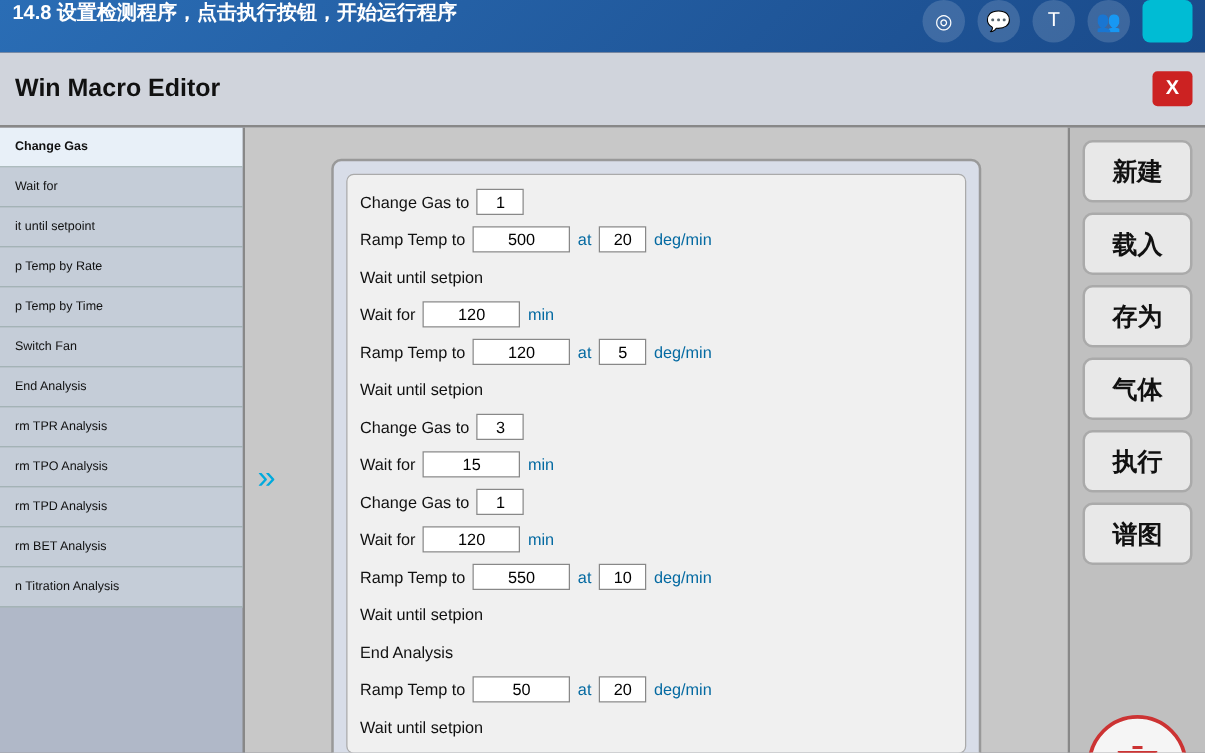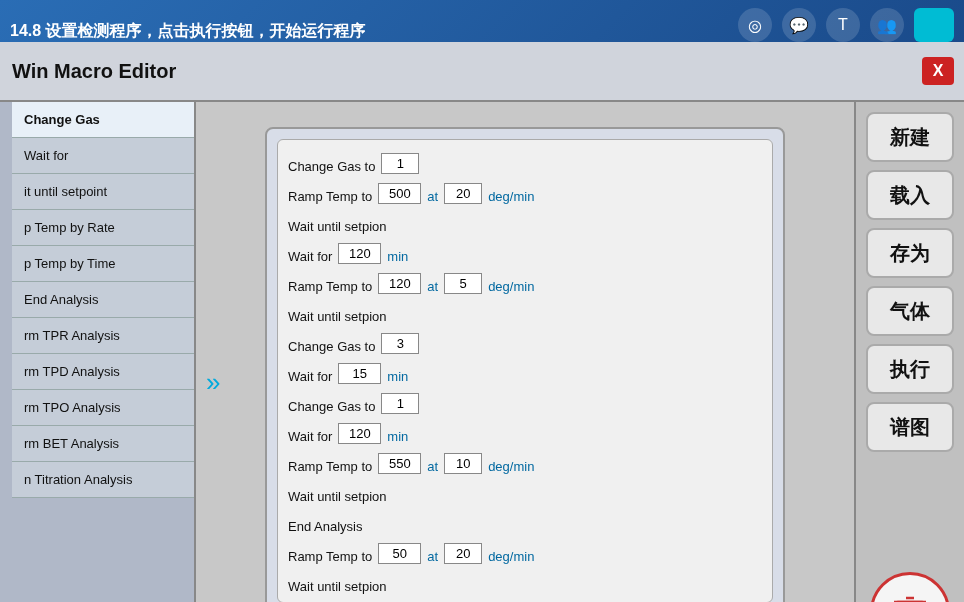--- a/index.html
+++ b/index.html
@@ -9,21 +9,21 @@
       overflow: hidden;
       font-family: Arial, sans-serif;
       background: #1a1a2e;
     }
 
     
     #top-bar {
       height: 42px;
       background: linear-gradient(135deg, #2a6db5, #1a4a8a);
       display: flex;
-      align-items: flex-end;
+      align-items: flex-start;
       padding: 0 10px;
       gap: 10px;
     }
     #top-bar-text {
       color: #fff;
       font-size: 16px;
       font-weight: bold;
       flex: 1;
     }
     .top-icon {
@@ -55,26 +55,25 @@
     #sidebar {
       width: 196px;
       background: #b0b8c8;
       display: flex;
       flex-direction: column;
       border-right: 2px solid #888;
       flex-shrink: 0;
     }
     .sidebar-item {
       padding: 10px 12px;
-      font-size: 13px;
+      font-size: 10px;
       color: #111;
       border-bottom: 1px solid #9aa;
       cursor: pointer;
       background: #c5cdd8;
-      margin-left: 12px;
     }
     .sidebar-item.active {
       background: #e8f0f8;
       font-weight: bold;
     }
 
     
     #center {
       flex: 1;
       display: flex;
@@ -102,37 +101,37 @@
       border: 1px solid #aaa;
       border-radius: 6px;
       padding: 8px 10px;
       display: flex;
       flex-direction: column;
       gap: 4px;
     }
 
     .step-row {
       display: flex;
-      align-items: flex-end;
+      align-items: center;
       gap: 6px;
       font-size: 13px;
       color: #111;
       min-height: 26px;
     }
 
     .step-row .step-label {
       white-space: nowrap;
     }
 
     .step-input {
       border: 1px solid #888;
       background: #fff;
       padding: 2px 4px;
       font-size: 13px;
-      width: 43px;
+      width: 78px;
       text-align: center;
     }
     .step-input.narrow {
       width: 38px;
     }
 
     .step-unit {
       font-size: 13px;
       color: #0369a1;
       white-space: nowrap;
@@ -247,24 +246,25 @@
 </div>
 
 <div id="main">
 
   <div id="sidebar">
   <div class="sidebar-item active">Change Gas</div>
       <div class="sidebar-item">Wait for</div>
       <div class="sidebar-item">it until setpoint</div>
       <div class="sidebar-item">p Temp by Rate</div>
       <div class="sidebar-item">p Temp by Time</div>
+      <div class="sidebar-item">Switch Fan</div>
       <div class="sidebar-item">End Analysis</div>
       <div class="sidebar-item">rm TPR Analysis</div>
+      <div class="sidebar-item">rm TPO Analysis</div>
       <div class="sidebar-item">rm TPD Analysis</div>
-      <div class="sidebar-item">rm TPO Analysis</div>
       <div class="sidebar-item">rm BET Analysis</div>
       <div class="sidebar-item">n Titration Analysis</div>
     </div>
 
   <div id="center">
     <button id="arrow-btn">»</button>
     <div id="editor-area">
       <div id="steps-container">
       <div class="step-row">
         <span class="step-label">Change Gas to</span>

